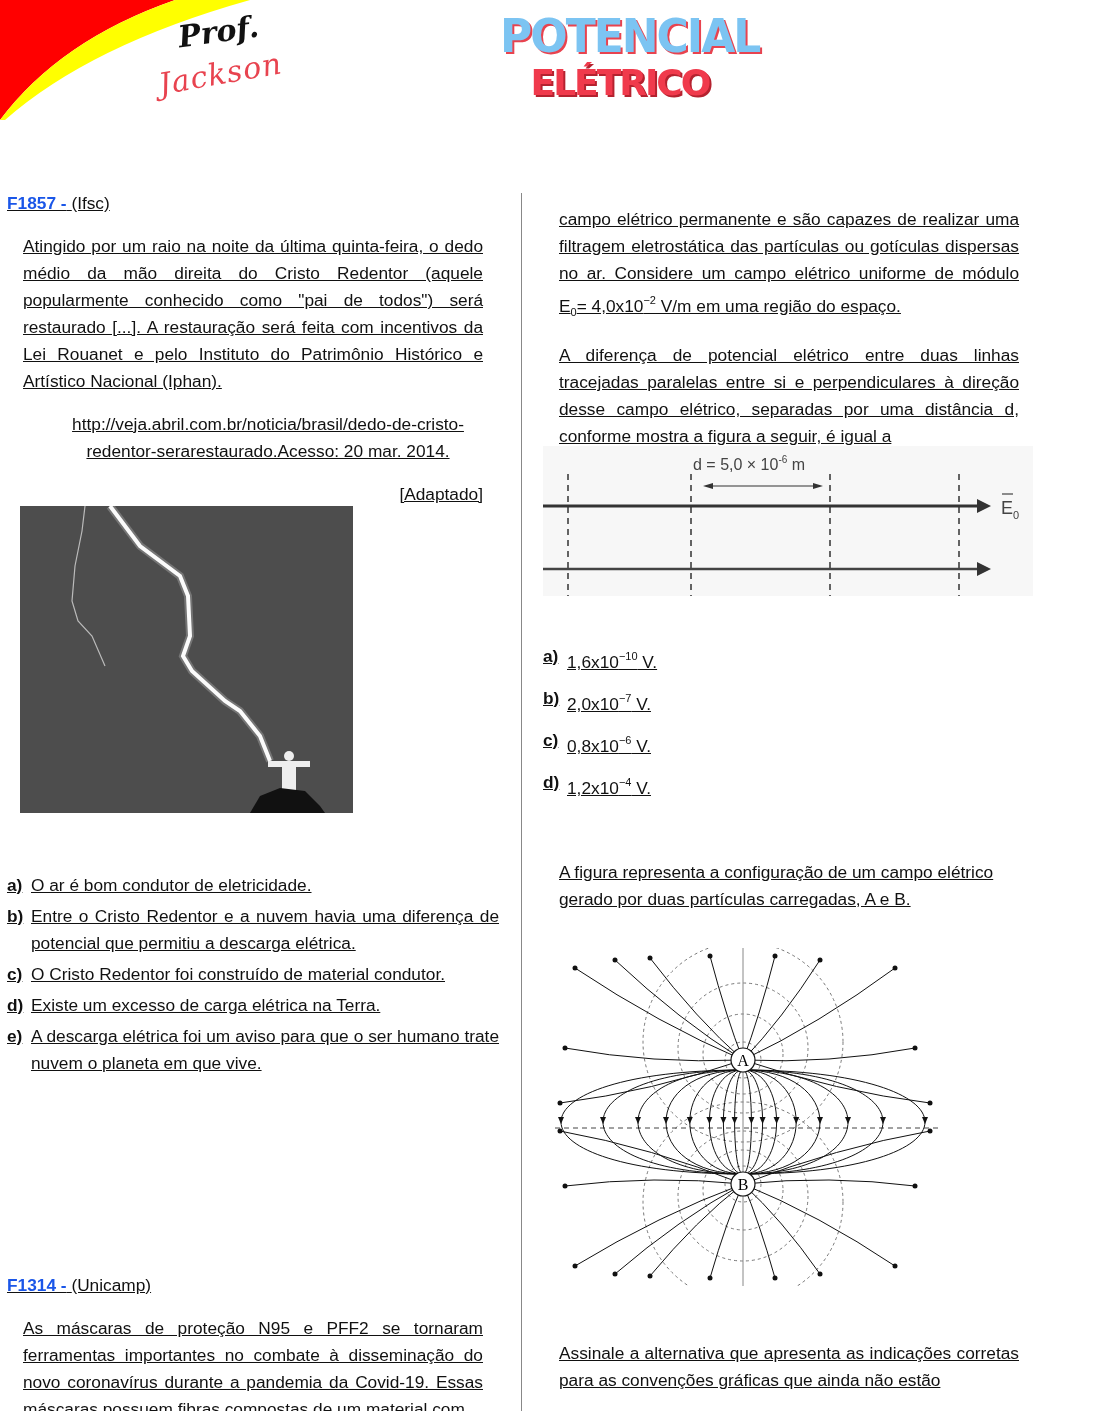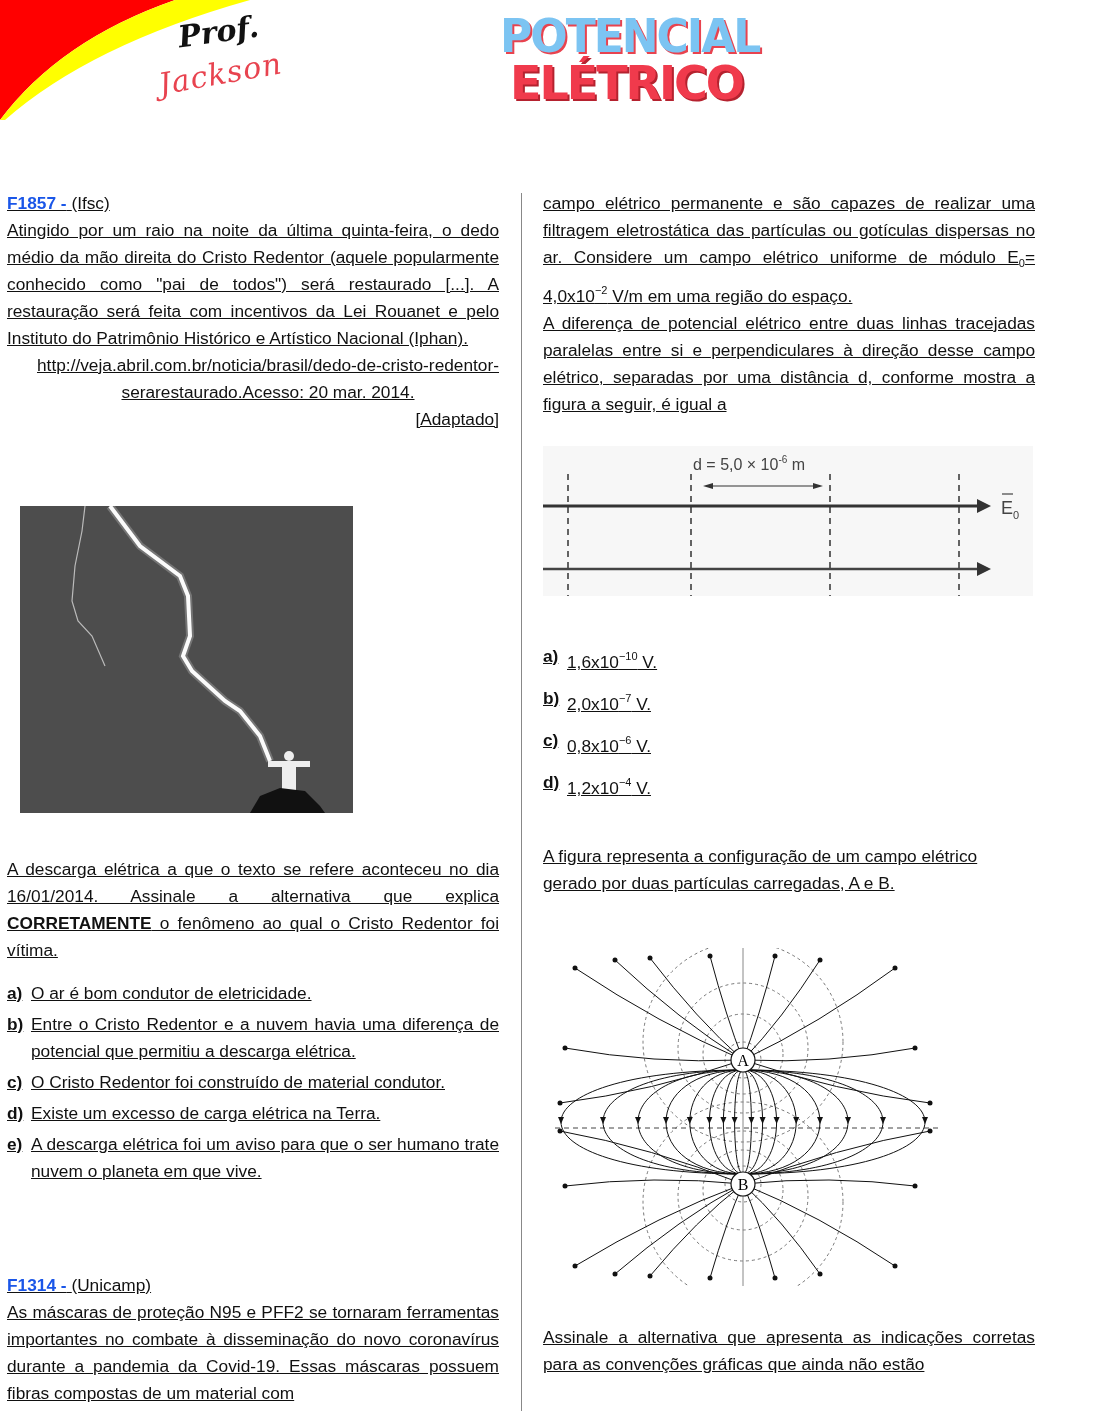--- a/index.html
+++ b/index.html
@@ -3,29 +3,29 @@
 <meta charset="utf-8">
 <style>
   html, body { margin: 0; padding: 0; background: #ffffff; }
   body { width: 1117px; height: 1411px; position: relative; overflow: hidden;
          font-family: "Liberation Sans", sans-serif; color: #111; }
   .header { position: absolute; left: 0; top: 0; width: 1117px; height: 125px; }
   .corner { position: absolute; left: 0; top: 0; }
   .prof { position: absolute; left: 178px; top: 14px; font-family: "DejaVu Serif", serif; font-style: italic; font-weight: bold; font-size: 30px; color: #111; transform: rotate(-8deg); }
   .jackson { position: absolute; left: 158px; top: 56px; font-family: "DejaVu Serif", serif; font-style: italic; font-size: 30px; color: #e8434f; transform: rotate(-10deg); letter-spacing: 1px; }
   .title1 { position: absolute; left: 500px; top: 12px; width: 240px; text-align: center; font-family: "DejaVu Sans", sans-serif; font-weight: bold; font-size: 44px; line-height: 48px; color: #7cc4f2; letter-spacing: -2px; transform: scaleY(1.05); text-shadow: 2px 2px 0 #e8434f; }
-  .title2 { position: absolute; left: 510px; top: 58px; width: 220px; text-align: center; font-family: "DejaVu Sans", sans-serif; font-weight: bold; font-size: 46px; line-height: 50px; color: #f03a4c; letter-spacing: -2px; text-shadow: 2px 2px 0 #b5222f; }
+  .title2 { position: absolute; left: 510px; top: 58px; width: 220px; text-align: center; font-family: "DejaVu Sans", sans-serif; font-weight: bold; font-size: 36px; line-height: 50px; color: #f03a4c; letter-spacing: -2px; text-shadow: 2px 2px 0 #b5222f; }
 
   .col { position: absolute; top: 190px; width: 492px; font-family: "Liberation Sans", sans-serif; font-size: 17.3px; line-height: 27px; text-decoration: underline; }
   .col-left { left: 7px; }
   .col-right { left: 543px; }
   .divider { position: absolute; left: 521px; top: 193px; width: 1px; height: 1218px; background: #888; }
   .qid { color: #1a56e8; font-weight: bold; }
   .src { color: #111; }
-  p { margin: 0; text-align: justify; }
+  p { margin: 16px; text-align: justify; }
   .right-align { text-align: right; }
   .opt { display: flex; margin: 0; }
   .opt .l { font-weight: bold; min-width: 24px; }
   .opt .t { flex: 1; text-align: justify; }
   .photo { position: absolute; left: 20px; top: 506px; width: 333px; height: 307px; background: #4a4a4a; }
   .fig1 { position: absolute; left: 543px; top: 446px; width: 490px; height: 150px; }
   .fig2 { position: absolute; left: 555px; top: 948px; width: 385px; height: 338px; }
   .sup { font-size: 11px; vertical-align: 8px; }
   .sub { font-size: 11px; vertical-align: -4px; }
 </style>
@@ -60,21 +60,20 @@
   <polyline points="65,0 62,25 55,60 52,95 58,115 72,130 85,160" fill="none" stroke="#bbb" stroke-width="1.2"></polyline>
   <polyline points="90,0 120,40 160,70 168,90 170,130 163,150 172,165 205,195 220,205 240,230 250,255" fill="none" stroke="#fff" stroke-width="4"></polyline>
   <polyline points="90,0 120,40 160,70 168,90 170,130 163,150 172,165 205,195 220,205 240,230 250,255" fill="none" stroke="#eee" stroke-width="8" opacity="0.25"></polyline>
   <rect x="262" y="255" width="14" height="35" fill="#eee"></rect>
   <rect x="248" y="255" width="42" height="6" fill="#eee"></rect>
   <circle cx="269" cy="250" r="5" fill="#eee"></circle>
   <path d="M230,307 L240,290 L260,282 L285,285 L300,300 L305,307 Z" fill="#111"></path>
 </svg>
 
 <div class="col col-left" style="top:856px;">
-  <p><span>A descarga elétrica a que o texto se refere aconteceu no dia 16/01/2014. Assinale a alternativa que explica </span><b>CORRETAMENTE</b><span> o fenômeno ao qual o Cristo Redentor foi vítima.</span></p>
   <div style="height:16px"></div>
   <div class="opt">
       <span class="l">a)</span>
       <span class="t">O ar é bom condutor de eletricidade.</span>
     </div>
   <div style="height:4px"></div>
   <div class="opt">
       <span class="l">b)</span>
       <span class="t">Entre o Cristo Redentor e a nuvem havia uma diferença de potencial que permitiu a descarga elétrica.</span>
     </div>

